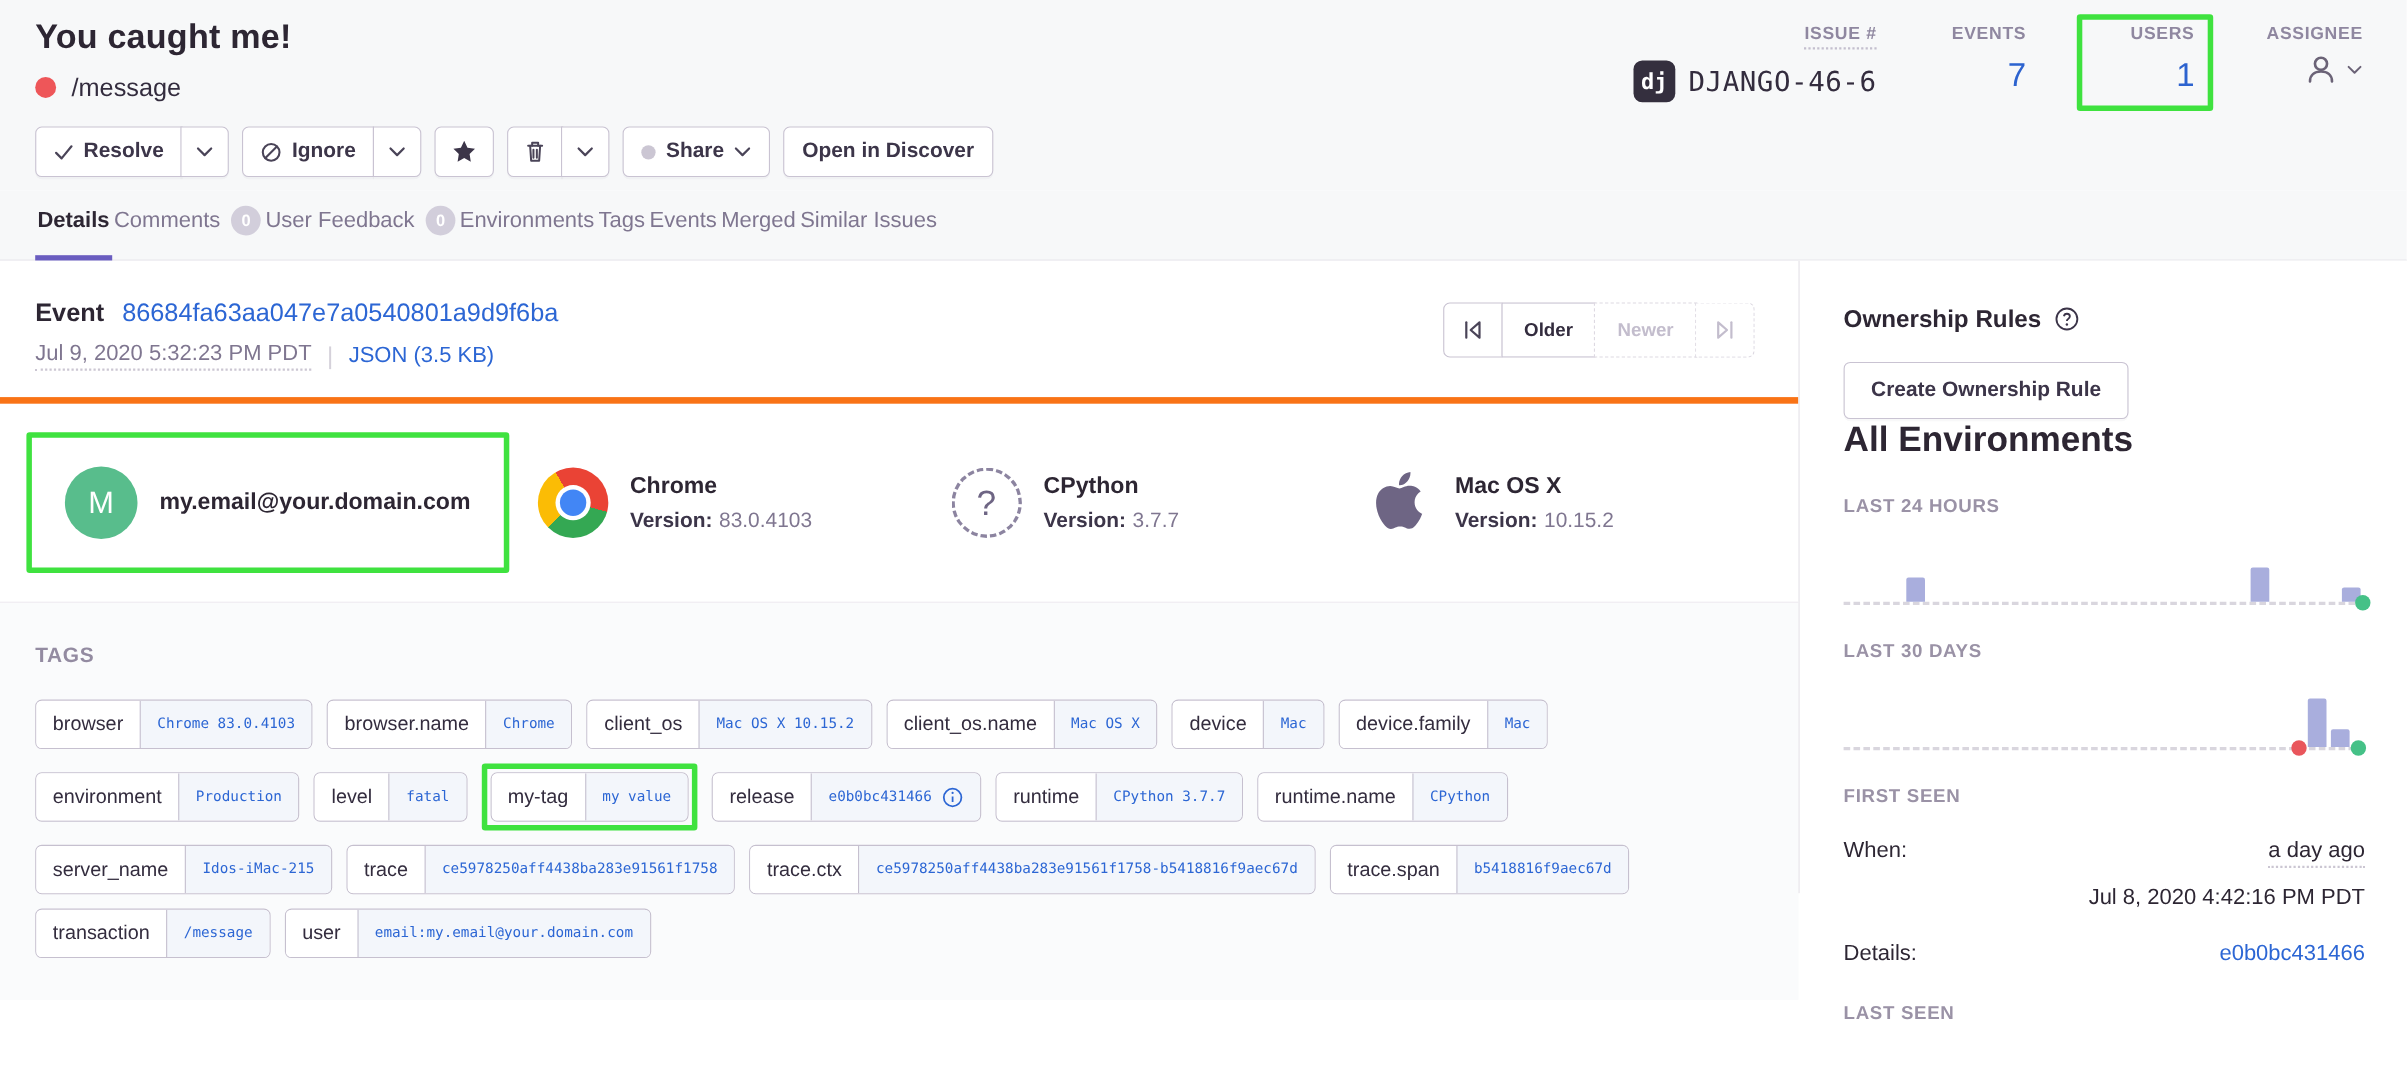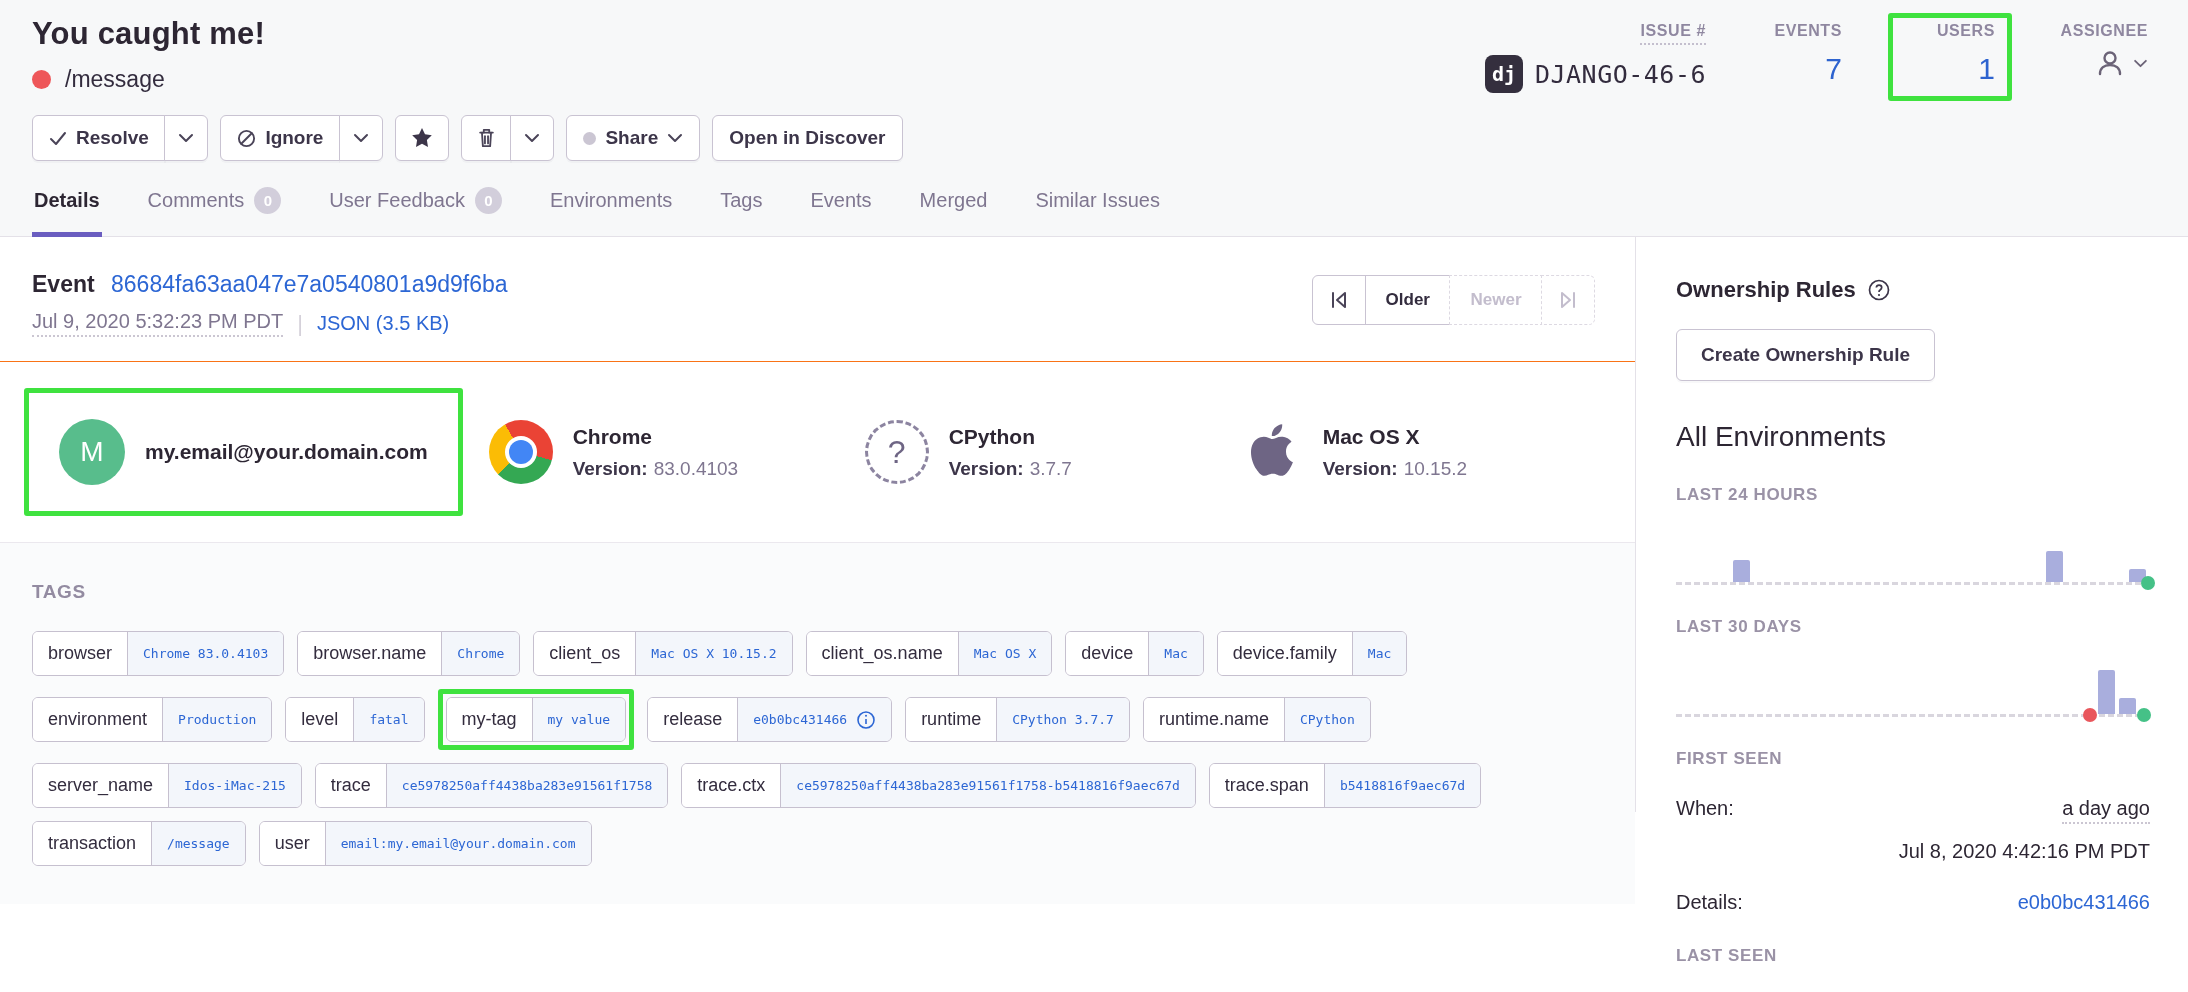--- a/index.html
+++ b/index.html
@@ -36,30 +36,30 @@
   .issue-id-row { display:flex; align-items:center; gap:12px; margin-top:10px;padding-left:42px; }
   .dj-badge { width:38px; height:38px; border-radius:8px; background:#342f3e; color:#fff; font-weight:bold;
               font-size:20px; display:flex; align-items:center; justify-content:center; font-family:"DejaVu Sans Mono",monospace; }
   .issue-id { font-size:25px; color:#332c3e; letter-spacing:.5px; }
   .assignee-row { display:flex; align-items:center; justify-content:flex-end; gap:8px; margin-top:8px; }
 
   .annotation-box { border:5px solid #3fe23f; border-radius:3px; }
   .ann-stat { padding:4px 12px 10px; margin-top:-9px; }
 
   
-  .tabs { background:#f7f8f9; display:flex; gap:44px; padding:0 32px; border-bottom:1px solid #e4e1e8; }
+  .tabs { background:#f7f8f9; display:flex; padding:0 32px; border-bottom:1px solid #e4e1e8; }
   .tab { font-size:20px; color:#7f7690; padding:14px 2px 18px; display:flex; align-items:center; gap:10px; cursor:pointer; border-bottom:5px solid transparent; margin-bottom:-1px; }
   .tab.active { color:#2d2633; font-weight:bold; border-bottom-color:#6a5dc0; }
   .tab-badge { width:27px; height:27px; border-radius:50%; background:#d2cedb; color:#fff; font-size:15px; font-weight:bold; display:flex; align-items:center; justify-content:center; }
 
   
   .content { flex:1; display:flex; min-height:0; background:#fff; }
   .main { width:1635px; display:flex; flex-direction:column; }
 
-  .event-head { display:flex; justify-content:space-between; align-items:flex-start; padding:34px 40px 24px 32px; border-bottom:1px solid #f97316; }
+  .event-head { display:flex; justify-content:space-between; align-items:flex-start; padding:34px 40px 24px 32px; border-bottom:6px solid #f97316; }
   .event-line { font-size:23px; }
   .event-label { font-weight:bold; color:#2d2633; margin-right:10px; }
   a.link { color:#2c66d4; text-decoration:none; cursor:pointer; }
   .event-sub { margin-top:12px; font-size:20px; color:#7f7690; display:flex; align-items:center; gap:14px; }
   .evt-date { border-bottom:2px dotted #cbc6d2; padding-bottom:2px; }
   .sub-sep { color:#d5d1da; font-size:22px; }
 
   .pager { display:inline-flex; margin-top:4px; }
   .pg { height:50px; background:#fff; border:1.5px solid #c9c3d2; display:flex; align-items:center; justify-content:center;
         font-size:17px; font-weight:bold; color:#332c3e; padding:0 20px; margin-left:-1.5px; cursor:pointer; }
@@ -95,21 +95,21 @@
   .pill-val { border-left:1.5px solid #c6c0cf; background:#f3f6fb; padding:0 15px; display:flex; align-items:center;
               gap:9px; font-family:"DejaVu Sans Mono", monospace; font-size:13px; color:#2c66d4; white-space:nowrap; }
   .ann-pill { padding:3px; display:inline-flex; }
 
   
   .sidebar { width:553px; border-left:1px solid #e4e1e8; background:#fff; padding:40px 38px 0 40px; }
   .sb-h { font-size:22px; font-weight:bold; color:#2d2633; display:flex; align-items:center; gap:11px; }
   .create-btn { margin-top:26px; height:52px; padding:0 24px; font-size:19px; font-weight:bold;
                 border:1.5px solid #c9c3d2; border-radius:6px; background:#fff; color:#3c3549; cursor:pointer;
                 box-shadow:0 2px 0 rgba(40,30,60,.03); }
-  .sb-env { margin-top:40px; font-size:28px; font-weight:normal; color:#2d2633; }
+  .sb-env { font-size:32px; font-weight:bold; color:#2d2633; }
   .sb-label { margin-top:32px; font-size:17px; font-weight:bold; color:#9a92a6; letter-spacing:.6px; }
   .spark { position:relative; height:76px; border-bottom:3px dashed #d9d6de; margin-top:4px; }
   .spark-bar { position:absolute; bottom:0; width:17px; background:#a9aedd; border-radius:2px 2px 0 0; }
   .spark-dot { position:absolute; bottom:-8px; width:14px; height:14px; border-radius:50%; }
   .sb-row { display:flex; justify-content:space-between; align-items:baseline; margin-top:28px; font-size:20px; color:#2d2633; }
   .when-val { border-bottom:2px dotted #cbc6d2; padding-bottom:2px; }
   .sb-date { text-align:right; margin-top:16px; font-size:20px; color:#2d2633; }
   svg.sicon { stroke:#4a4458; stroke-width:2; fill:none; stroke-linecap:round; stroke-linejoin:round; }
 </style>
 </head>

